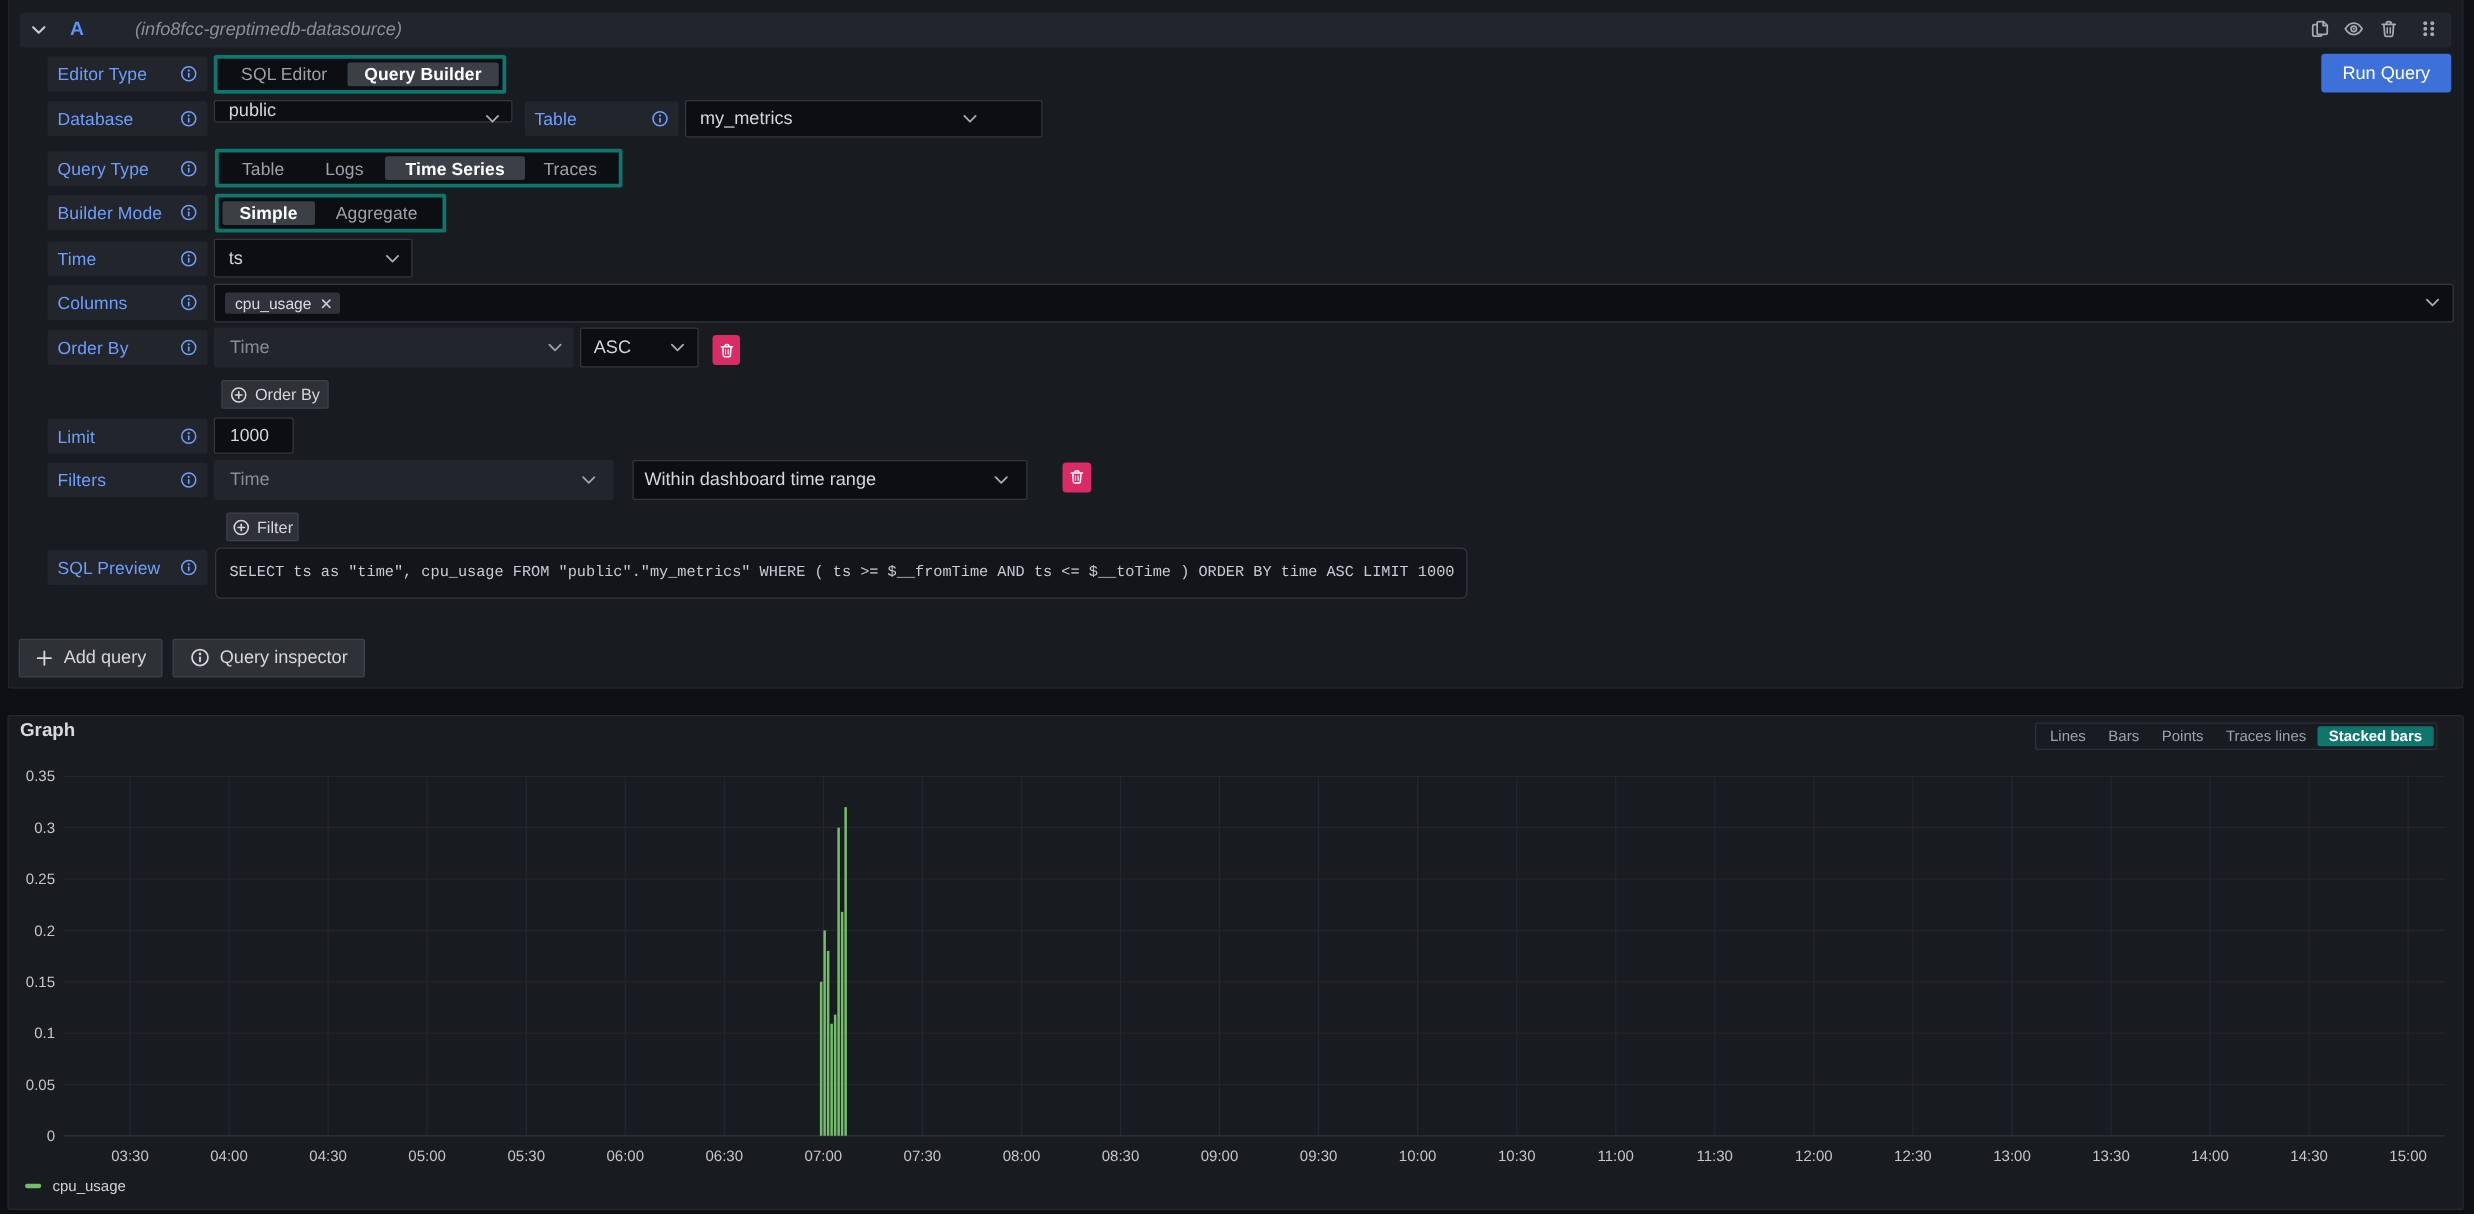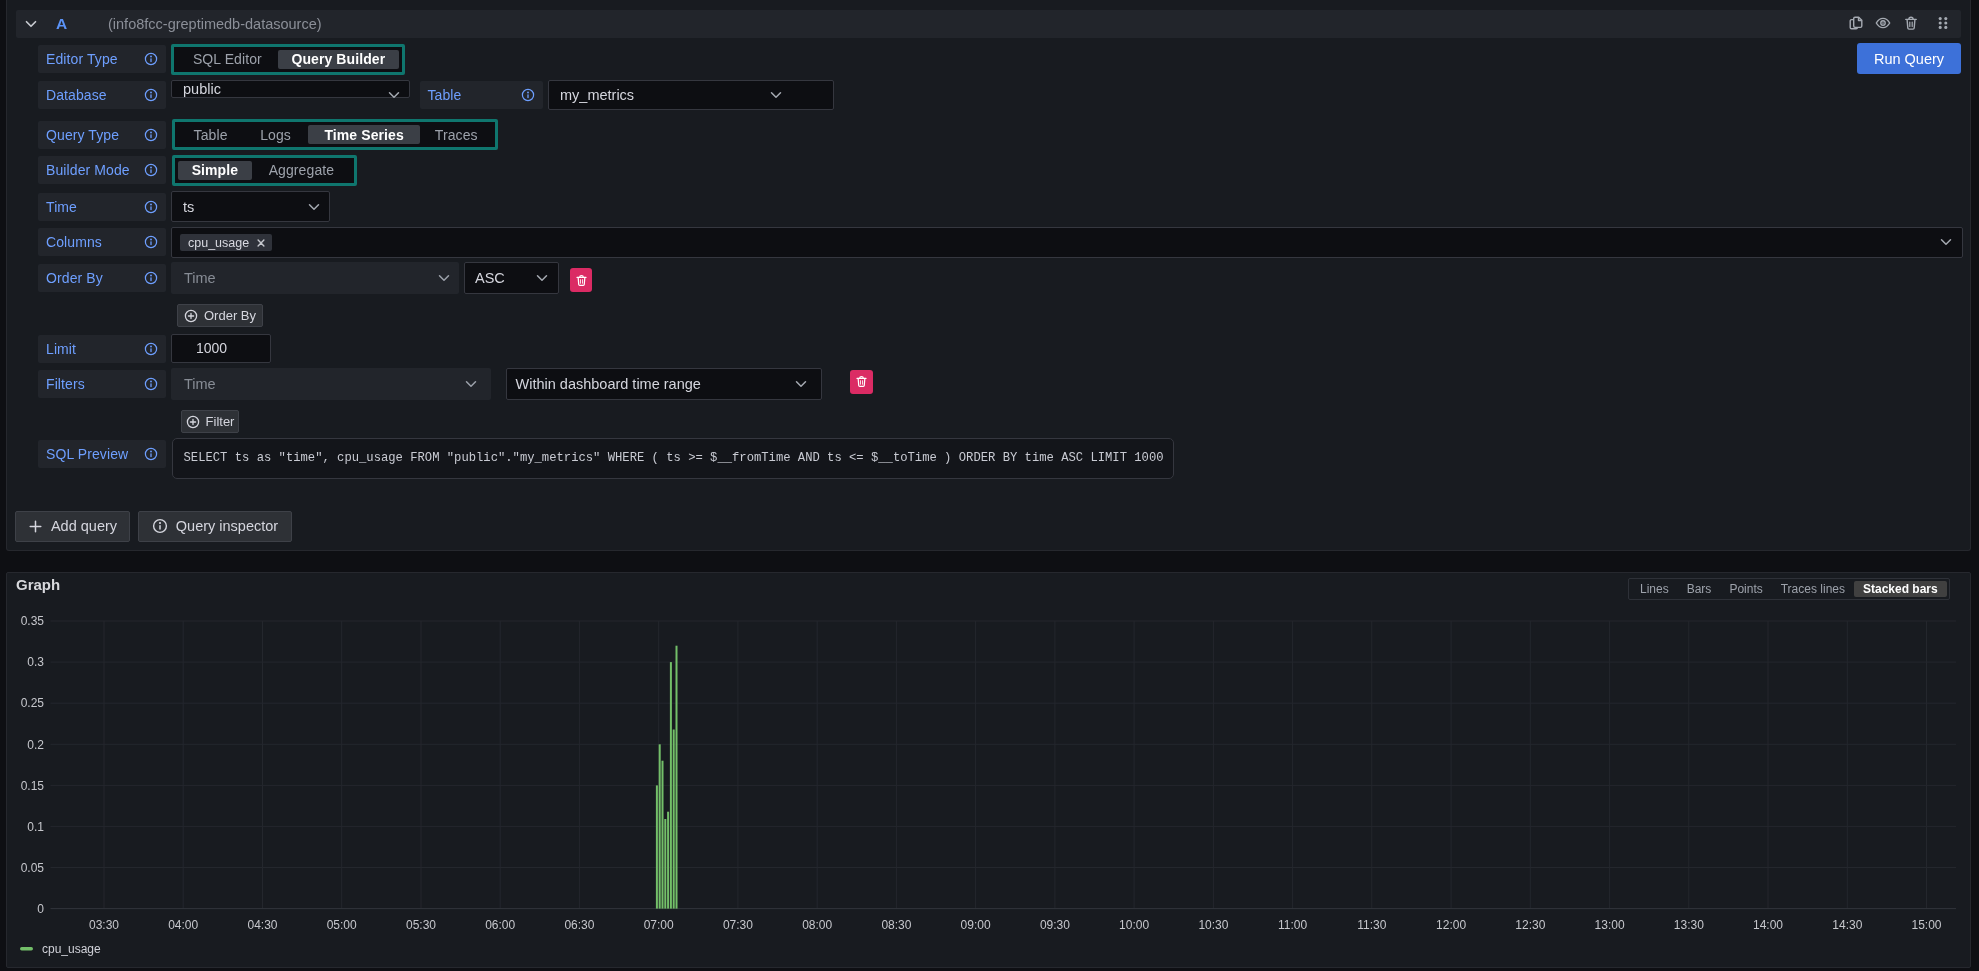--- a/index.html
+++ b/index.html
@@ -12,21 +12,21 @@
 .rg span.on{background:#3B3F46;border-radius:2px;color:#FFFFFF;font-weight:700}
 .bsec{position:absolute;background:#2E3136;border:1px solid #3E4148;border-radius:2px;display:flex;align-items:center;justify-content:center;color:#D5D6DE;gap:7px}
 .bdel{position:absolute;background:#DB2B64;border-radius:3px;display:flex;align-items:center;justify-content:center}
 </style></head><body>
 <div class="ab" style="left:6px;top:-4px;width:1965px;height:555px;background:#181B20;border:1px solid #26282E;border-top:none;border-radius:0 0 3px 3px"></div>
 <div class="ab" style="left:16px;top:10px;width:1945px;height:28px;background:#22252B;border-radius:2px"></div>
 <svg style="position:absolute;left:25px;top:17.5px" width="12" height="12" viewBox="0 0 12 12" fill="none">
     <path d="M1.5 3.75 L6 8.25 L10.5 3.75" stroke="#C7CAD0" stroke-width="1.7" stroke-linecap="round" stroke-linejoin="round"></path>
   </svg>
 <div class="ab" style="left:56px;top:15px;font-size:15.5px;font-weight:700;color:#5B93F7">A</div>
-<div class="ab" style="left:108px;top:16px;font-size:14.5px;color:#8B8F98">(info8fcc-greptimedb-datasource)</div>
+<div class="ab" style="left:108px;top:16px;font-size:14.5px;font-style:italic;color:#8B8F98">(info8fcc-greptimedb-datasource)</div>
 <div class="ab" style="left:1847.5px;top:15px;line-height:0"><svg width="16" height="16" viewBox="0 0 16 16" fill="none">
       <rect x="2.2" y="4.6" width="7.2" height="9.2" rx="1.3" stroke="#A5AAB2" stroke-width="1.4"></rect>
       <path d="M7 2.2 H10.7 L13.8 5.3 V11.1 C13.8 11.9 13.3 12.4 12.5 12.4 H7 C6.2 12.4 5.7 11.9 5.7 11.1 V3.5 C5.7 2.7 6.2 2.2 7 2.2 Z" fill="#22252B" stroke="#A5AAB2" stroke-width="1.4" stroke-linejoin="round"></path>
       <path d="M10.5 2.4 V5.5 H13.6" stroke="#A5AAB2" stroke-width="1.4" stroke-linejoin="round"></path>
     </svg></div>
 <div class="ab" style="left:1875px;top:15px;line-height:0"><svg width="16" height="16" viewBox="0 0 16 16" fill="none">
       <path d="M1.3 8 C3.1 4.9 5.4 3.4 8 3.4 C10.6 3.4 12.9 4.9 14.7 8 C12.9 11.1 10.6 12.6 8 12.6 C5.4 12.6 3.1 11.1 1.3 8 Z" stroke="#A5AAB2" stroke-width="1.4"></path>
       <circle cx="8" cy="8" r="2.2" stroke="#A5AAB2" stroke-width="1.4"></circle>
       <circle cx="8" cy="8" r="0.85" fill="#A5AAB2"></circle>
     </svg></div>
@@ -146,21 +146,21 @@
       <path d="M2.5 4.2 H13.5" stroke="#FFFFFF" stroke-width="1.5" stroke-linecap="round"></path>
       <path d="M5.8 4 C5.8 2.6 6.6 1.9 8 1.9 C9.4 1.9 10.2 2.6 10.2 4" stroke="#FFFFFF" stroke-width="1.5"></path>
       <path d="M3.9 4.5 L4.6 13 C4.65 13.7 5.1 14.1 5.8 14.1 H10.2 C10.9 14.1 11.35 13.7 11.4 13 L12.1 4.5" stroke="#FFFFFF" stroke-width="1.5" stroke-linejoin="round"></path>
       <path d="M6.7 7 V11.4 M9.3 7 V11.4" stroke="#FFFFFF" stroke-width="1.1" stroke-linecap="round"></path>
     </svg>
   </div>
 <div class="bsec" style="left:177px;top:304px;width:86px;height:23px;font-size:13px;font-weight:500;gap:6px"><svg width="14" height="14" viewBox="0 0 14 14" fill="none">
       <circle cx="7" cy="7" r="5.6" stroke="#D5D6DE" stroke-width="1.3"></circle>
       <path d="M7 4.4 V9.6 M4.4 7 H9.6" stroke="#D5D6DE" stroke-width="1.3" stroke-linecap="round"></path>
     </svg>Order By</div>
-<div class="sel" style="left:171px;top:333.5px;width:100px;height:29px;padding-left:24px;font-size:14px">1000</div>
+<div class="sel" style="left:171px;top:333.5px;width:64px;height:29px;padding-left:12px;font-size:14px">1000</div>
 <div class="sell" style="left:171px;top:368px;width:320px;height:32px">Time</div>
 <svg style="position:absolute;left:465px;top:378px" width="12" height="12" viewBox="0 0 12 12" fill="none">
     <path d="M1.5 3.75 L6 8.25 L10.5 3.75" stroke="#9DA2AB" stroke-width="1.5" stroke-linecap="round" stroke-linejoin="round"></path>
   </svg>
 <div class="sel" style="left:505.5px;top:368px;width:316px;height:32px;padding-left:9px">Within dashboard time range</div>
 <svg style="position:absolute;left:795px;top:378px" width="12" height="12" viewBox="0 0 12 12" fill="none">
     <path d="M1.5 3.75 L6 8.25 L10.5 3.75" stroke="#A5AAB2" stroke-width="1.5" stroke-linecap="round" stroke-linejoin="round"></path>
   </svg>
 <div class="bdel" style="left:850px;top:369.5px;width:23px;height:24px">
     <svg width="13" height="13" viewBox="0 0 16 16" fill="none">
@@ -183,21 +183,21 @@
       <circle cx="8" cy="5.1" r="1.05" fill="#D5D6DE"></circle>
       <rect x="7.25" y="7.1" width="1.5" height="4.6" rx="0.75" fill="#D5D6DE"></rect>
     </svg>Query inspector</div>
 <div class="ab" style="left:6px;top:572px;width:1965px;height:396px;background:#181B20;border:1px solid #26282E;border-radius:2px"></div>
 <div class="ab" style="left:16px;top:576px;font-size:15px;font-weight:700;color:#D8D9DD">Graph</div>
 <div class="ab" style="left:1628px;top:577.7px;height:22px;border:1px solid #2E3138;border-radius:2px;display:flex;align-items:stretch;padding:2px;background:#181B20">
 <span style="display:flex;align-items:center;padding:0 9px;font-size:12px;color:#9DA2AB">Lines</span>
 <span style="display:flex;align-items:center;padding:0 9px;font-size:12px;color:#9DA2AB">Bars</span>
 <span style="display:flex;align-items:center;padding:0 9px;font-size:12px;color:#9DA2AB">Points</span>
 <span style="display:flex;align-items:center;padding:0 9px;font-size:12px;color:#9DA2AB">Traces lines</span>
-<span style="display:flex;align-items:center;padding:0 9px;font-size:12px;color:#fff;font-weight:700;background:#404040;border-radius:2px">Stacked bars</span>
+<span style="display:flex;align-items:center;padding:0 9px;font-size:12px;color:#fff;font-weight:700;background:#0f766e;border-radius:2px">Stacked bars</span>
 </div>
 <svg class="ab" style="left:6px;top:572px" width="1965" height="396" viewBox="0 0 1965 396" fill="none">
     <line x1="98.0" y1="49" x2="98.0" y2="336.6" stroke="#24272D" stroke-width="1"></line>
     <line x1="177.2" y1="49" x2="177.2" y2="336.6" stroke="#24272D" stroke-width="1"></line>
     <line x1="256.5" y1="49" x2="256.5" y2="336.6" stroke="#24272D" stroke-width="1"></line>
     <line x1="335.7" y1="49" x2="335.7" y2="336.6" stroke="#24272D" stroke-width="1"></line>
     <line x1="415.0" y1="49" x2="415.0" y2="336.6" stroke="#24272D" stroke-width="1"></line>
     <line x1="494.2" y1="49" x2="494.2" y2="336.6" stroke="#24272D" stroke-width="1"></line>
     <line x1="573.4" y1="49" x2="573.4" y2="336.6" stroke="#24272D" stroke-width="1"></line>
     <line x1="652.7" y1="49" x2="652.7" y2="336.6" stroke="#24272D" stroke-width="1"></line>

